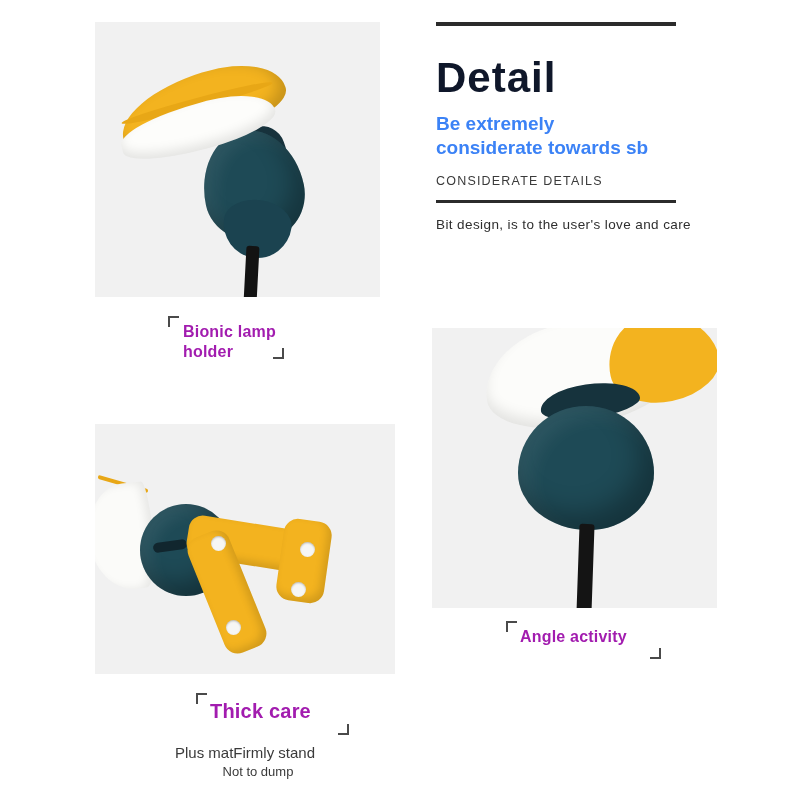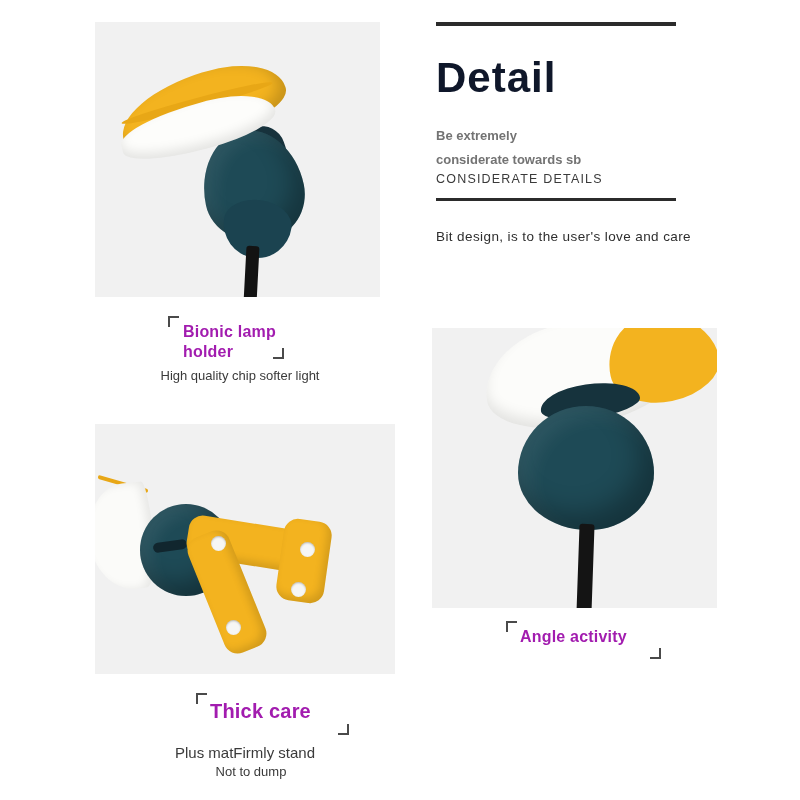--- a/index.html
+++ b/index.html
@@ -333,21 +333,21 @@
   }
   #tick-base-tl { left: 196px; top: 693px; }
   #tick-base-br { left: 338px; top: 724px; }
   #cap-base-sub1 {
     left: 95px;
     top: 744px;
     width: 300px;
     font-size: 15px;
   }
   #cap-base-sub2 {
-    left: 101px;
+    left: 108px;
     top: 764px;
     width: 300px;
     font-size: 13px;
   }
 
   
   #header-block {
     position: absolute;
     left: 436px;
     top: 22px;
@@ -359,39 +359,40 @@
     background: #2b2b2b;
   }
   .headline {
     margin-top: 28px;
     font-size: 42px;
     font-weight: bold;
     letter-spacing: 1px;
     color: #0f172a;
   }
   .subhead {
-    margin-top: 22px;
-    font-size: 13px;
+    margin-top: 10px;
+    font-size: 19px;
     font-weight: bold;
     line-height: 24px;
-    color: #737373;
+    color: #3b82f6;
   }
   .tagline {
+    margin-top: 14px;
     font-size: 12.5px;
     letter-spacing: 1.2px;
     color: #3a3a3a;
   }
   .rule-bottom {
     margin-top: 12px;
     width: 240px;
     height: 3px;
     background: #2b2b2b;
   }
   .lead {
-    margin-top: 28px;
+    margin-top: 14px;
     font-size: 13.5px;
     letter-spacing: .4px;
     color: #2e2e2e;
   }
 </style>
 </head>
 <body>
 
 <div class="page">
 
@@ -402,21 +403,20 @@
     <div class="head-lower"></div>
     <div class="beak-edge"></div>
     <div class="beak-inner"></div>
     <div class="pole"></div>
   </div>
 
   <div class="tick" id="tick-holder-tl"></div>
   <div class="tick br" id="tick-holder-br"></div>
   <div class="caption-title" id="cap-holder-title" style="white-space: pre-line;">Bionic lamp
 holder</div>
-  <div class="caption-sub" id="cap-holder-sub">High quality chip softer light</div>
 
   <div id="header-block">
     <div class="rule-top"></div>
     <div class="headline">Detail</div>
     <div class="subhead" style="white-space: pre-line;">Be extremely
 considerate towards sb</div>
     <div class="tagline">CONSIDERATE DETAILS</div>
     <div class="rule-bottom"></div>
     <div class="lead">Bit design, is to the user's love and care</div>
   </div>

